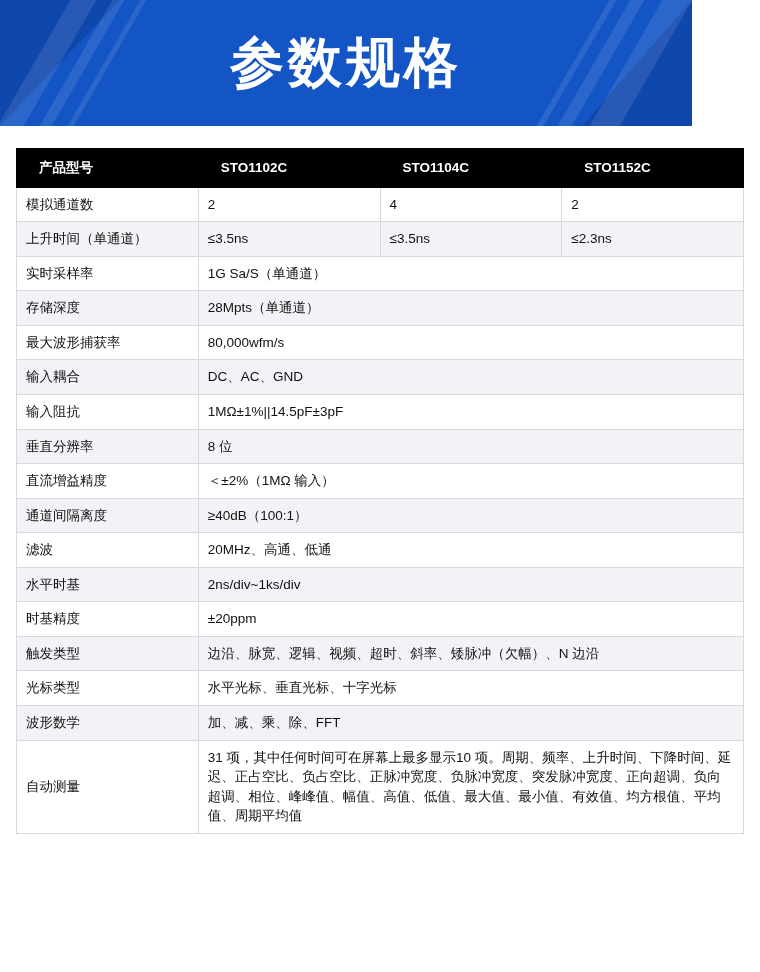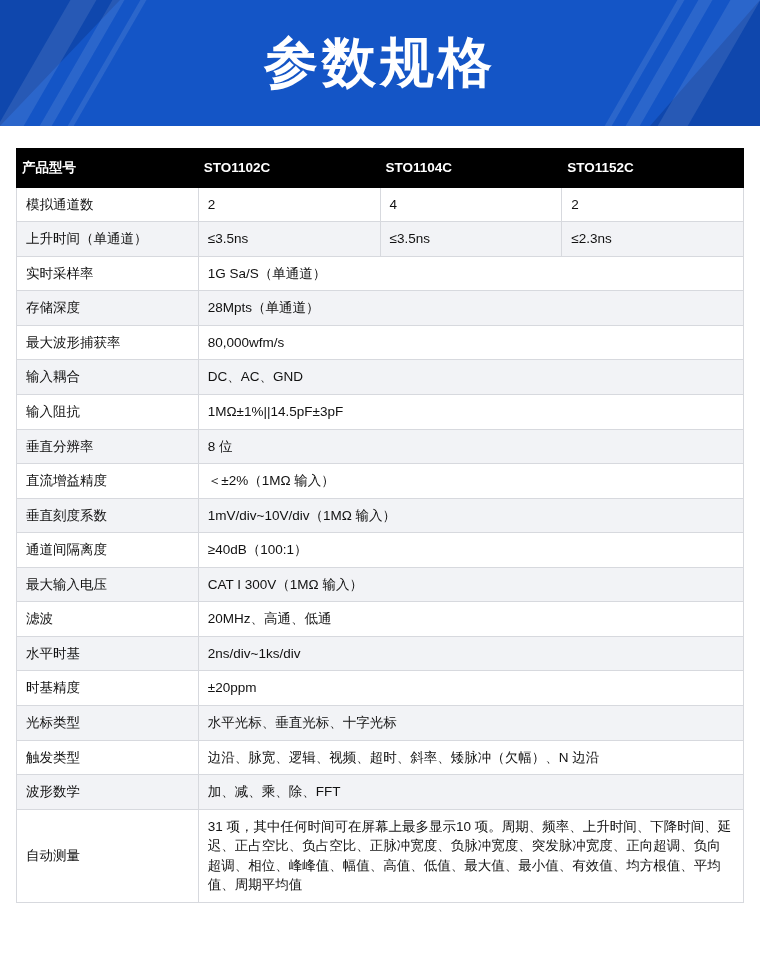--- a/index.html
+++ b/index.html
@@ -8,21 +8,21 @@
   }
   body {
     width: 760px;
     height: 972px;
     background: #ffffff;
     font-family: "Liberation Sans", sans-serif;
     overflow: hidden;
   }
   .banner {
     position: relative;
-    width: 760px;
+    width: 692px;
     height: 126px;
     background: #1455c6;
     overflow: hidden;
   }
   .banner .stripe {
     position: absolute;
     background: rgba(255,255,255,0.10);
     transform: skewX(-30deg);
   }
   .banner .s1 { left: 30px;  top: -20px; width: 26px; height: 180px; }
@@ -71,21 +71,21 @@
     vertical-align: middle;
     text-align: left;
     font-weight: normal;
     line-height: 1.45;
   }
   table.spec thead th {
     background: #000000;
     color: #ffffff;
     font-weight: bold;
     border: 1px solid #000000;
-    padding: 9px 5px;
+    padding: 9px 22px;
   }
   tbody tr:nth-child(odd)  { background: #ffffff; }
   tbody tr:nth-child(even) { background: #f2f3f6; }
   td.label { width: 154px; }
   td.c1, td.c2, td.c3 { width: 191px; }
   .multi { line-height: 1.75; }
 </style>
 </head>
 <body>
 
@@ -146,50 +146,42 @@
         </tr>
         <tr>
           <td class="label">垂直分辨率</td>
           <td class="c-span" colspan="3">8 位</td>
         </tr>
         <tr>
           <td class="label">直流增益精度</td>
           <td class="c-span" colspan="3">＜±2%（1MΩ 输入）</td>
         </tr>
         <tr>
-          <td class="label">垂直刻度系数</td>
-          <td class="c-span" colspan="3">1mV/div~10V/div（1MΩ 输入）</td>
-        </tr>
-        <tr>
           <td class="label">通道间隔离度</td>
           <td class="c-span" colspan="3">≥40dB（100:1）</td>
-        </tr>
-        <tr>
-          <td class="label">最大输入电压</td>
-          <td class="c-span" colspan="3">CAT I 300V（1MΩ 输入）</td>
         </tr>
         <tr>
           <td class="label">滤波</td>
           <td class="c-span" colspan="3">20MHz、高通、低通</td>
         </tr>
         <tr>
           <td class="label">水平时基</td>
           <td class="c-span" colspan="3">2ns/div~1ks/div</td>
         </tr>
         <tr>
           <td class="label">时基精度</td>
           <td class="c-span" colspan="3">±20ppm</td>
         </tr>
         <tr>
+          <td class="label">触发类型</td>
+          <td class="c-span" colspan="3">边沿、脉宽、逻辑、视频、超时、斜率、矮脉冲（欠幅）、N 边沿</td>
+        </tr>
+        <tr>
           <td class="label">光标类型</td>
           <td class="c-span" colspan="3">水平光标、垂直光标、十字光标</td>
-        </tr>
-        <tr>
-          <td class="label">触发类型</td>
-          <td class="c-span" colspan="3">边沿、脉宽、逻辑、视频、超时、斜率、矮脉冲（欠幅）、N 边沿</td>
         </tr>
         <tr>
           <td class="label">波形数学</td>
           <td class="c-span" colspan="3">加、减、乘、除、FFT</td>
         </tr>
         <tr>
           <td class="label">自动测量</td>
           <td class="c-span multi" colspan="3">31 项，其中任何时间可在屏幕上最多显示10 项。周期、频率、上升时间、下降时间、延迟、正占空比、负占空比、正脉冲宽度、负脉冲宽度、突发脉冲宽度、正向超调、负向超调、相位、峰峰值、幅值、高值、低值、最大值、最小值、有效值、均方根值、平均值、周期平均值</td>
         </tr>
       </tbody>

